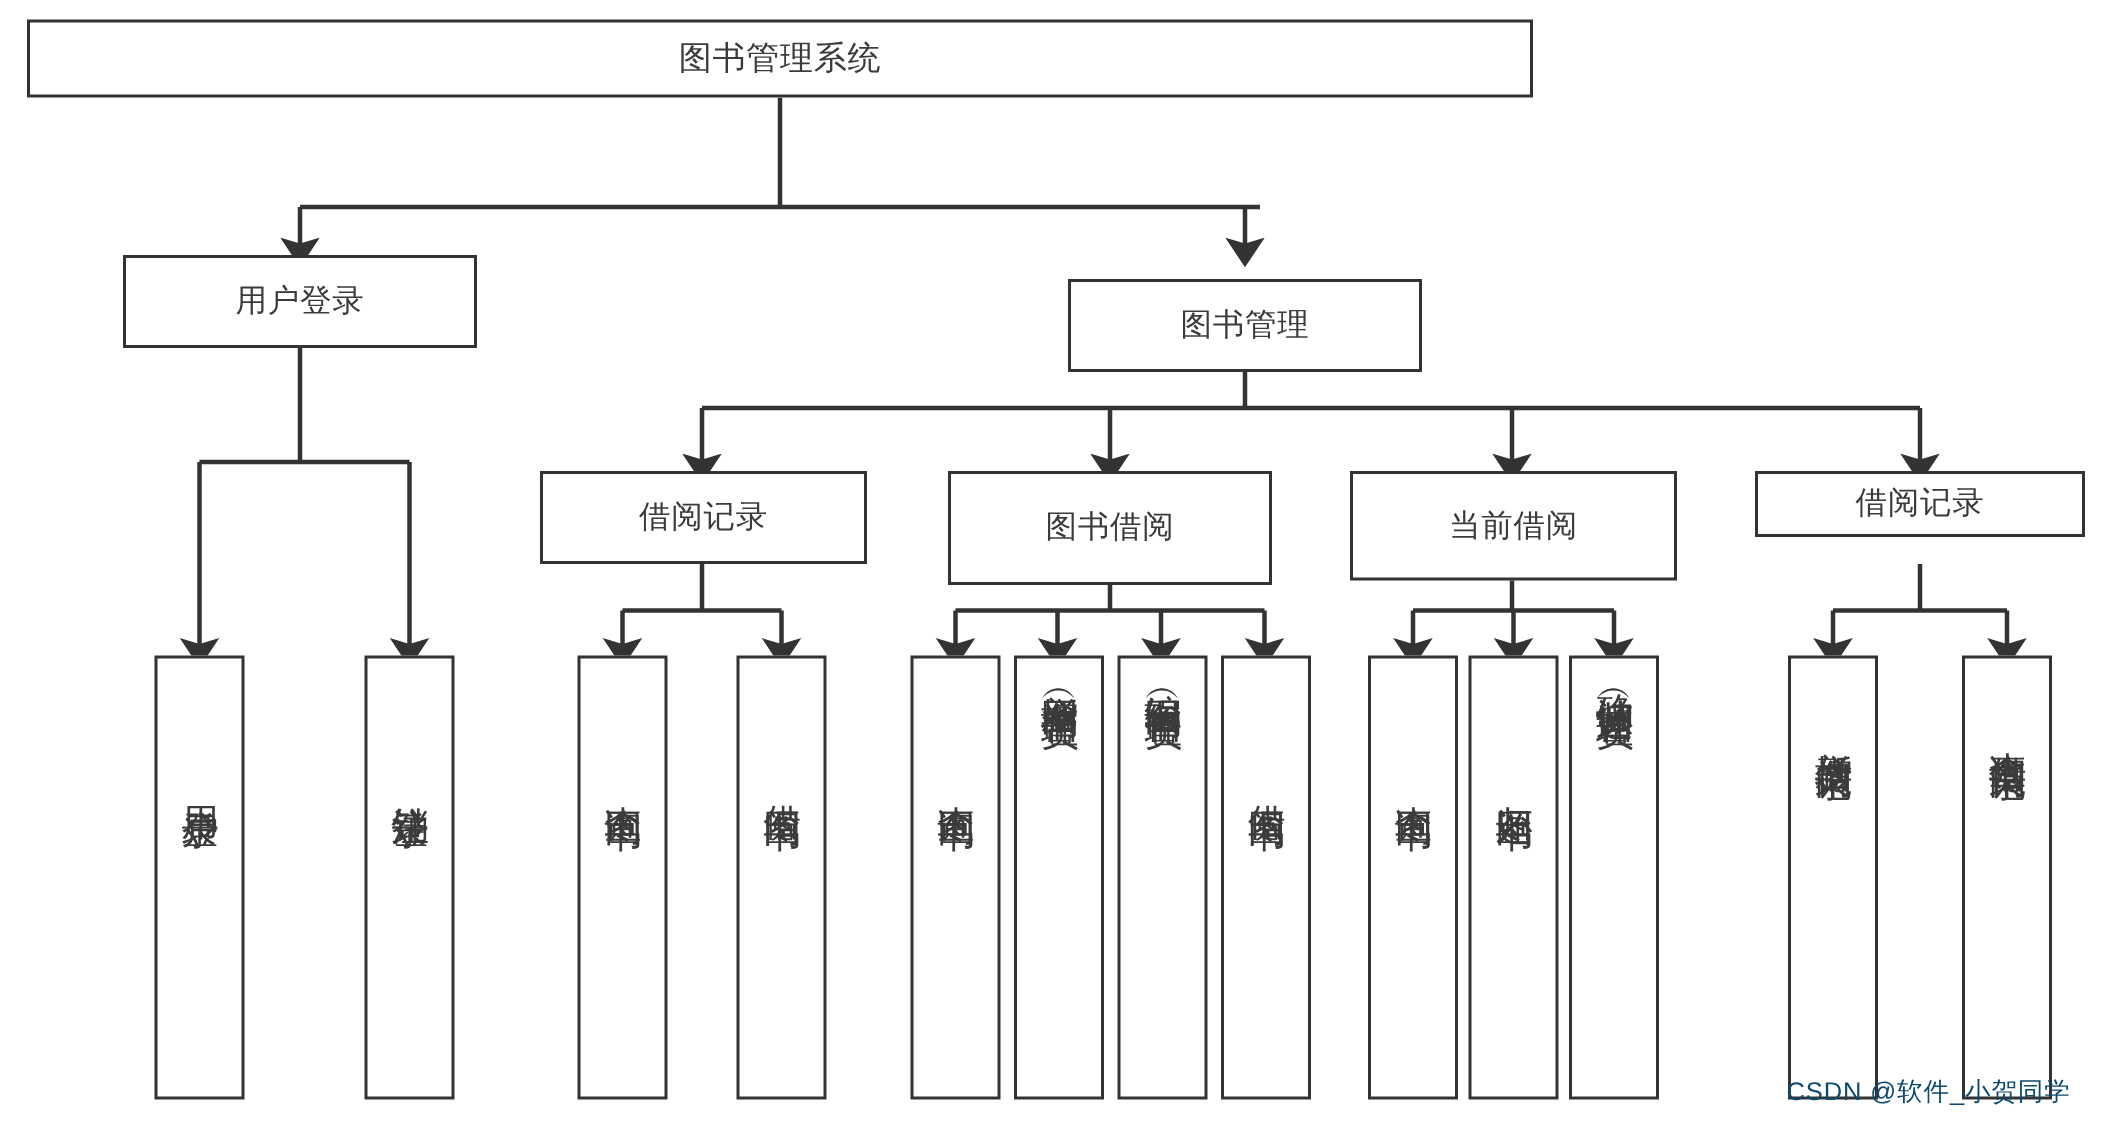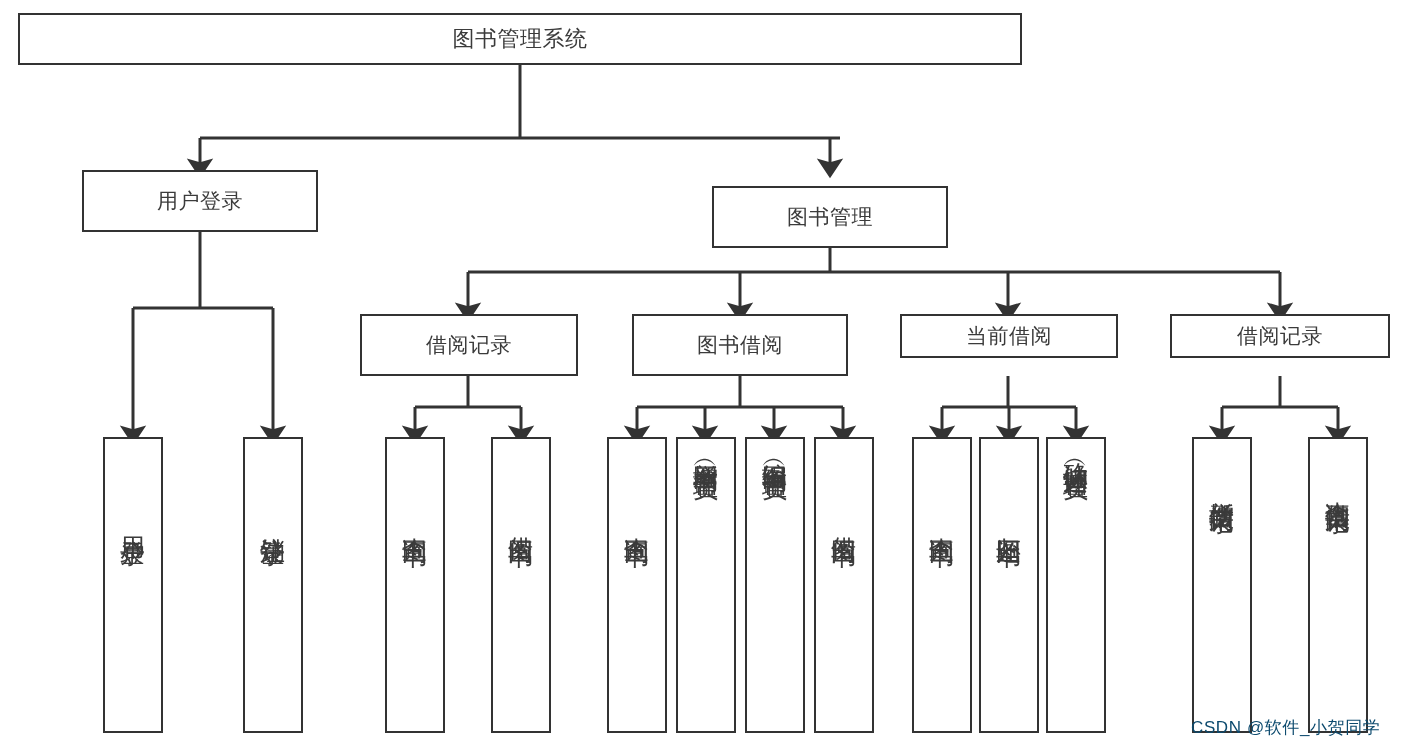--- a/index.html
+++ b/index.html
@@ -134,25 +134,25 @@
   </div>
 
   <div class="node horiz" style="left:712px; top:170px; width:236px; height:62px;margin-top:16px;">
     <span class="label">图书管理</span>
   </div>
 
   <div class="node horiz" style="left:360px; top:314px; width:218px; height:62px;">
     <span class="label">借阅记录</span>
   </div>
 
-  <div class="node horiz" style="left:632px; top:314px; width:216px; height:62px;">
+  <div class="node horiz" style="left:632px; top:314px; width:216px; height:76px;">
     <span class="label">图书借阅</span>
   </div>
 
-  <div class="node horiz" style="left:900px; top:314px; width:218px; height:44px;">
+  <div class="node horiz" style="left:900px; top:314px; width:218px; height:73px;">
     <span class="label">当前借阅</span>
   </div>
 
   <div class="node horiz" style="left:1170px; top:314px; width:220px; height:44px;">
     <span class="label">借阅记录</span>
   </div>
 
   <div class="node vert" style="left:103px; top:437px; width:60px; height:296px; padding-top:78px;">
     <span class="label">用户登录</span>
   </div>

